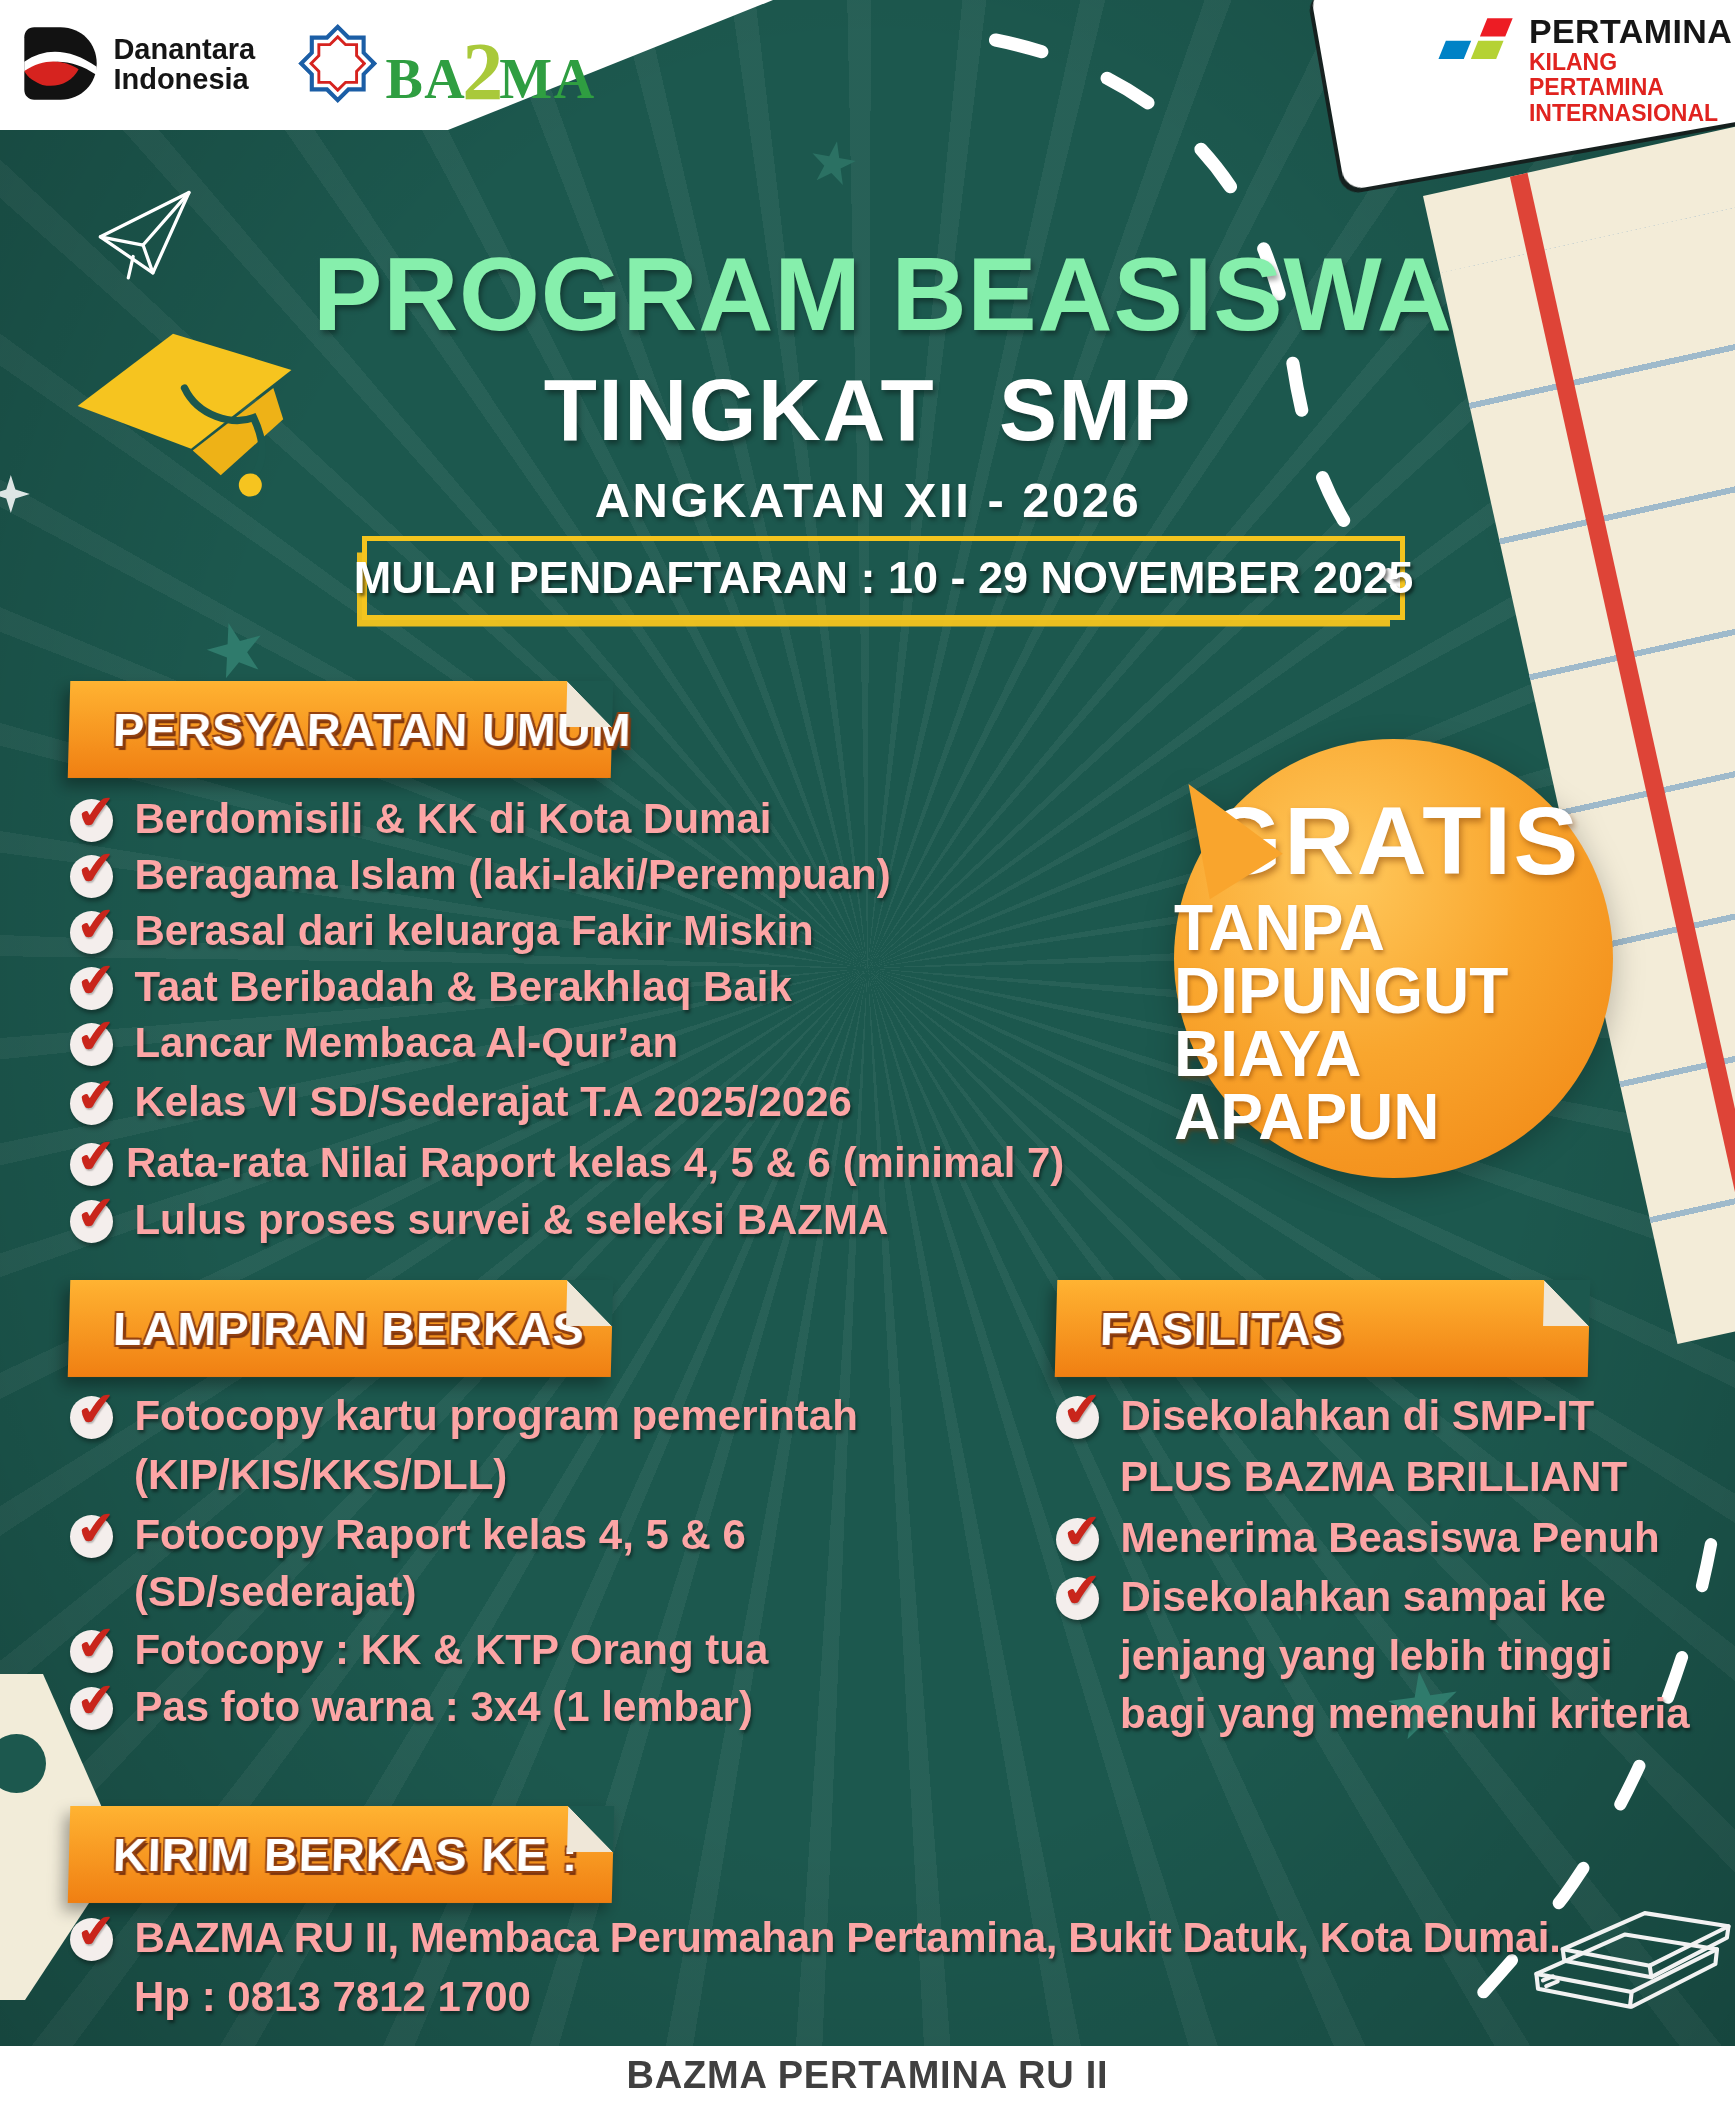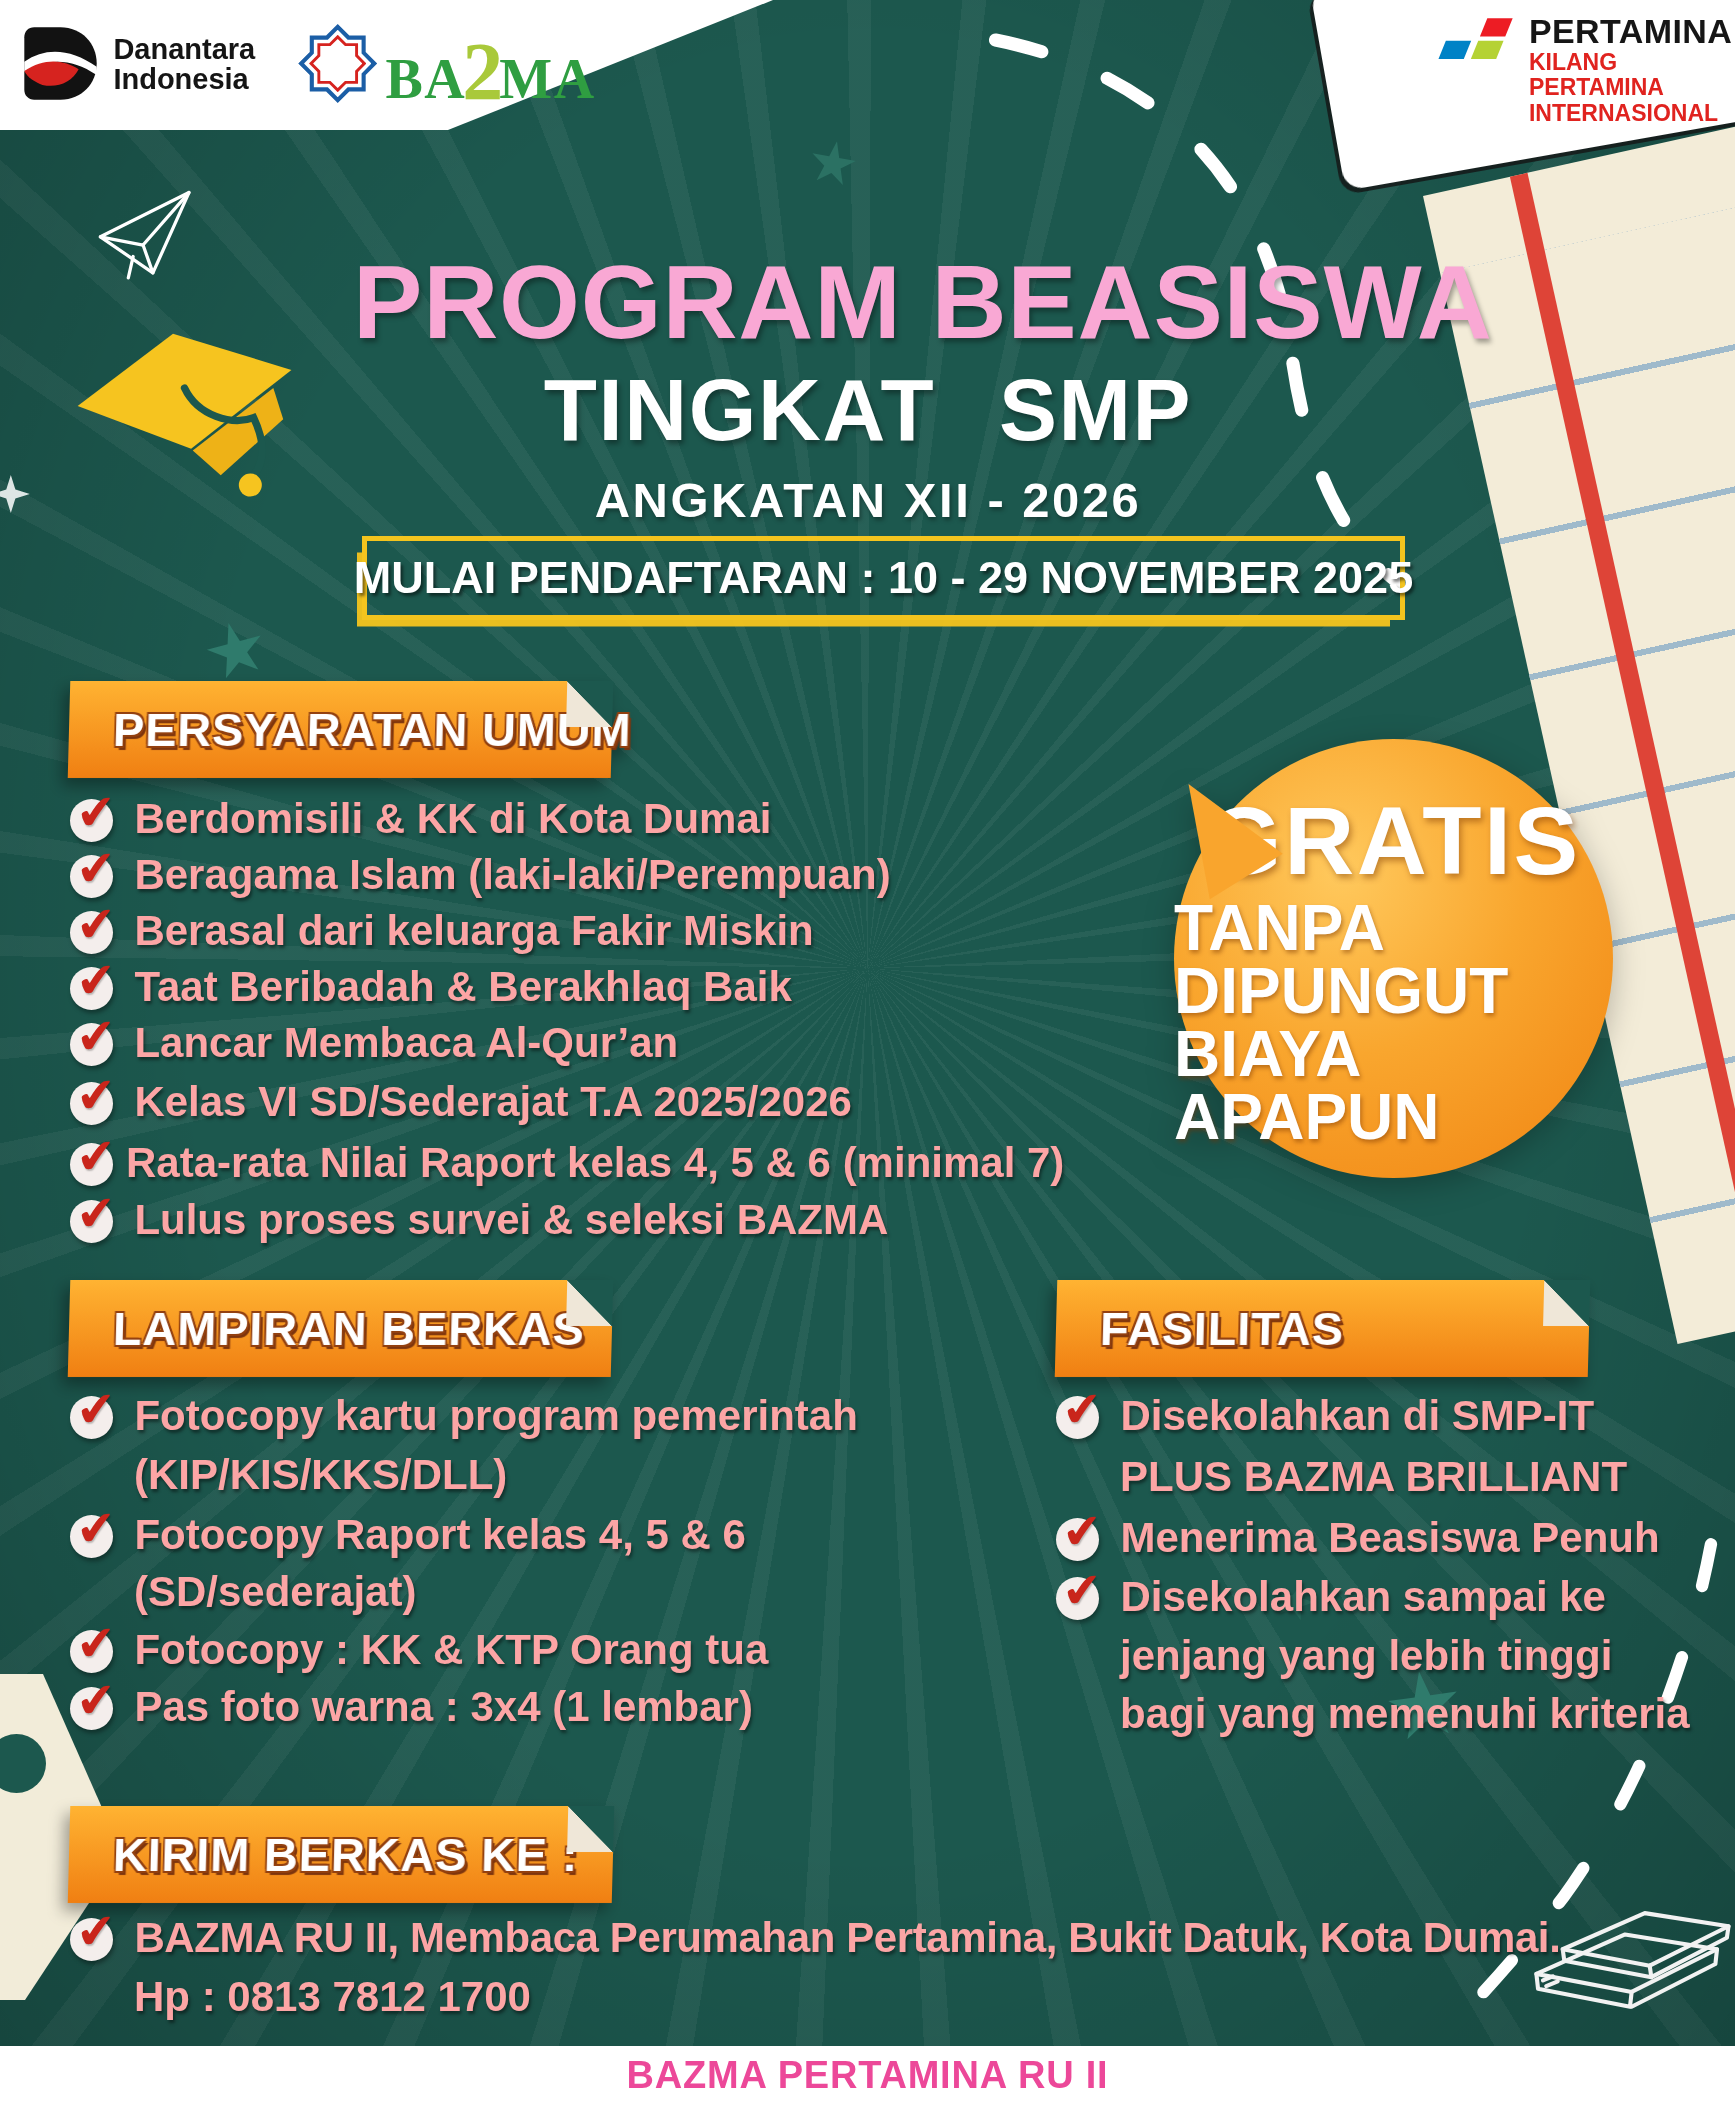--- a/index.html
+++ b/index.html
@@ -28,22 +28,22 @@
 
   
   .star5 { position:absolute; z-index:1;
     clip-path: polygon(50% 0%, 61% 35%, 98% 35%, 68% 57%, 79% 91%, 50% 70%, 21% 91%, 32% 57%, 2% 35%, 39% 35%); }
   .sparkle { position:absolute; z-index:1;
     clip-path: polygon(50% 0, 62% 38%, 100% 50%, 62% 62%, 50% 100%, 38% 62%, 0 50%, 38% 38%); }
 
   .deco-svg { position:absolute; z-index:1; }
 
   
-  .t1 { position:absolute; left:313px; top:243px; width:1110px; text-align:center; white-space:nowrap;
-    font-size:104px; font-weight:800; color:#f9a8d4; letter-spacing:0.8px; text-shadow:2.5px 4.1px 5px rgba(0,0,0,.35); z-index:2;margin-left:40px; }
+  .t1 { position:absolute; left:313px; top:235px; width:1110px; text-align:center; white-space:nowrap;
+    font-size:104px; font-weight:800; color:#86efac; letter-spacing:0.8px; text-shadow:2.5px 4.1px 5px rgba(0,0,0,.35); z-index:2; }
   .t2 { position:absolute; left:313px; top:360px; width:1110px; text-align:center; white-space:nowrap;
     font-size:87px; font-weight:800; color:#ffffff; letter-spacing:1.6px; word-spacing:38px;
     text-shadow:2.5px 4.1px 5px rgba(0,0,0,.35); z-index:2; }
   .t3 { position:absolute; left:313px; top:472px; width:1110px; text-align:center; white-space:nowrap;
     font-size:49px; font-weight:700; color:#ffffff; letter-spacing:2.5px; text-shadow:1.6px 2.5px 4.1px rgba(0,0,0,.35); z-index:2; }
 
   .regbox { position:absolute; left:362px; top:536px; width:1043px; height:84px;
     border:5.8px solid #f4c41e; box-shadow:-10px 11.5px 0 -5px rgba(244,196,30,.95);
     display:flex; align-items:center; justify-content:center; z-index:2; }
   .regbox .rtxt { font-size:45px; font-weight:800; color:#fff; white-space:nowrap; letter-spacing:0;
@@ -100,21 +100,21 @@
   .bazma-text .g { font-size:56px; color:#2f9e41; letter-spacing:1.6px; }
   .bazma-text .lime { font-size:82px; color:#a9c93a; margin:0 -4.1px; transform:translateY(8.2px); }
 
   .pertamina { position:absolute; left:1433px; top:11.5px; display:flex; align-items:flex-start; gap:11.5px; z-index:5; }
   .pt-text .nm { font-size:34px; font-weight:900; color:#161616; letter-spacing:0.4px; line-height:38px; }
   .pt-text .sub { font-size:23px; font-weight:700; color:#e0231f; line-height:25.5px; }
 
   
   .footer { position:absolute; left:0; bottom:0; width:100%; height:59px; background:#fff;
     display:flex; align-items:center; justify-content:center; z-index:6; }
-  .footer .ftxt { font-size:38px; font-weight:800; color:#ec4899; letter-spacing:0.8px; }
+  .footer .ftxt { font-size:38px; font-weight:800; color:#404040; letter-spacing:0.8px; }
 </style>
 </head>
 <body>
 
 <div class="canvas">
 
   <div class="rays"></div>
   <div class="vignette"></div>
 
   <div class="notebook">

